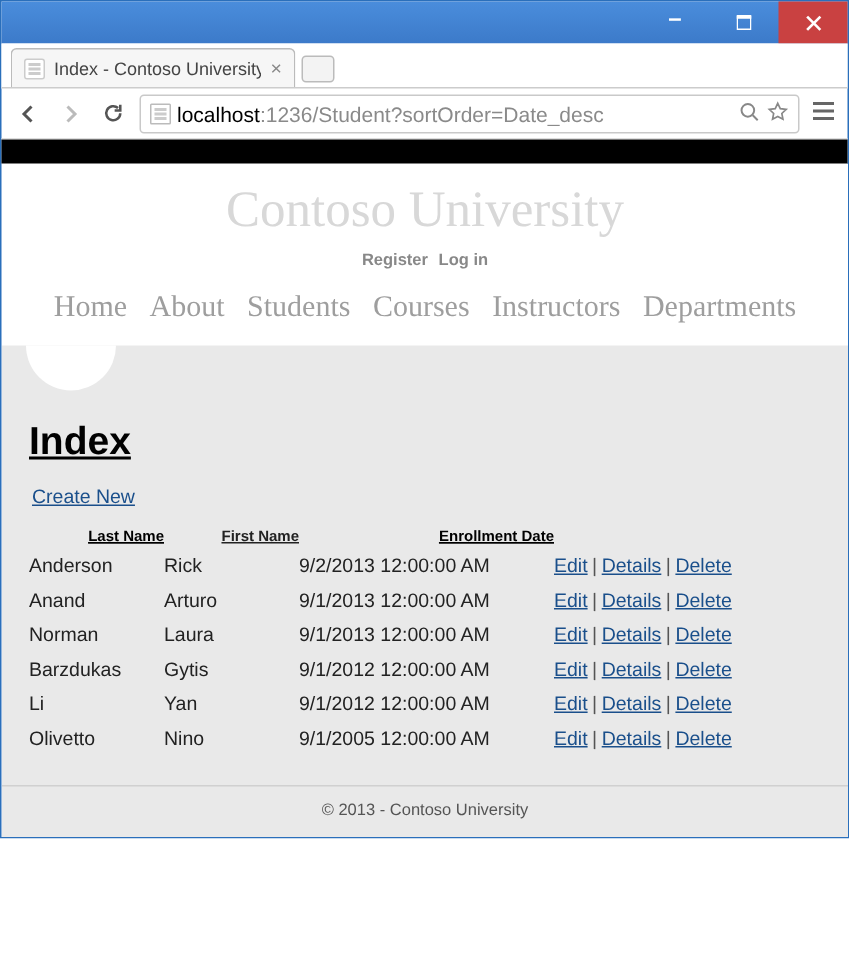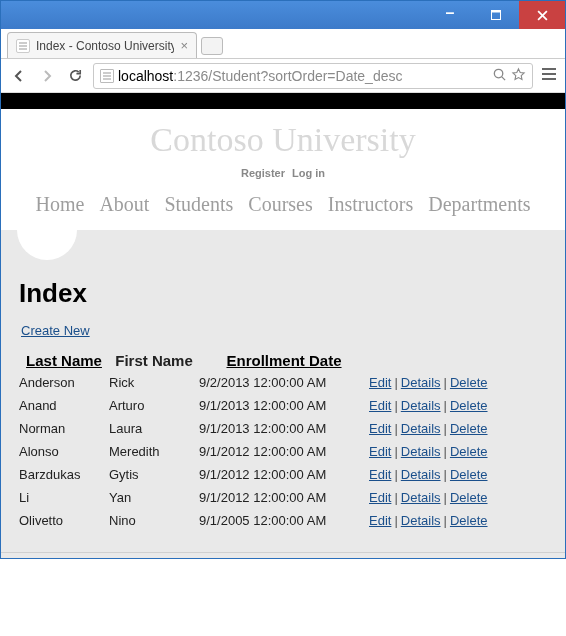--- a/index.html
+++ b/index.html
@@ -42,24 +42,24 @@
   .page { flex:1; background:#e9e9e9; overflow:auto; }
   .hero { background:#fff; padding: 12px 0 14px 0; text-align:center; }
   .logo { font-family: Georgia, 'Times New Roman', serif; font-size:34px; color:#d8d8d8; font-weight:normal;}
   .reg { font-size:11px; font-weight:bold; color:#888; margin-top:8px;}
   .reg span{margin:0 2px;}
   .mainnav { margin-top:14px; font-family: Georgia, 'Times New Roman', serif; font-size:20px; color:#9e9e9e;}
   .mainnav span { margin: 0 5px; cursor:pointer;}
   .notch{ width:60px;height:30px;background:#fff;border-radius:0 0 30px 30px; margin-left:16px;}
 
   .content { padding: 8px 18px 20px 18px;}
-  h2.index { font-size:26px; font-weight:bold; margin: 10px 0 14px 0;}
+  h2.index { font-size:26px; font-weight:bold; margin: 10px 0 14px 0; text-decoration: underline;}
   .create { color:#1a4f8b; text-decoration:underline; font-size:13px; cursor:pointer; display:inline-block; margin-bottom:12px; margin-left:2px;}
   table { border-collapse:collapse; width:100%; font-size:13px; color:#222;}
-  th { text-align:center; font-weight:bold; font-size:15px; padding:2px 0;}
+  th { text-align:right; font-weight:bold; font-size:10px; padding:2px 0;text-decoration:underline;}
   th a { color:#000; text-decoration:underline; cursor:pointer;}
   td { padding:4px 0; vertical-align:middle;}
   td.actions a{ color:#1a4f8b; text-decoration:underline; cursor:pointer;}
   td.actions .sep{ color:#555; margin:0 3px;}
   col.c1{width:90px;} col.c2{width:90px;} col.c3{width:170px;} col.c4{}
 
   .footer{ text-align:center; font-size:11px; color:#555; padding:10px 0 14px 0; border-top:1px solid #d0d0d0;}
 </style>
 </head>
 <body>
@@ -186,26 +186,20 @@
               <td>9/1/2013 12:00:00 AM</td>
               <td class="actions"><a>Edit</a><span class="sep">|</span><a>Details</a><span class="sep">|</span><a>Delete</a></td>
             </tr>
             <tr>
               <td>Norman</td>
               <td>Laura</td>
               <td>9/1/2013 12:00:00 AM</td>
               <td class="actions"><a>Edit</a><span class="sep">|</span><a>Details</a><span class="sep">|</span><a>Delete</a></td>
             </tr>
             <tr>
-              <td>Alonso</td>
-              <td>Meredith</td>
-              <td>9/1/2012 12:00:00 AM</td>
-              <td class="actions"><a>Edit</a><span class="sep">|</span><a>Details</a><span class="sep">|</span><a>Delete</a></td>
-            </tr>
-            <tr>
               <td>Barzdukas</td>
               <td>Gytis</td>
               <td>9/1/2012 12:00:00 AM</td>
               <td class="actions"><a>Edit</a><span class="sep">|</span><a>Details</a><span class="sep">|</span><a>Delete</a></td>
             </tr>
             <tr>
               <td>Li</td>
               <td>Yan</td>
               <td>9/1/2012 12:00:00 AM</td>
               <td class="actions"><a>Edit</a><span class="sep">|</span><a>Details</a><span class="sep">|</span><a>Delete</a></td>

